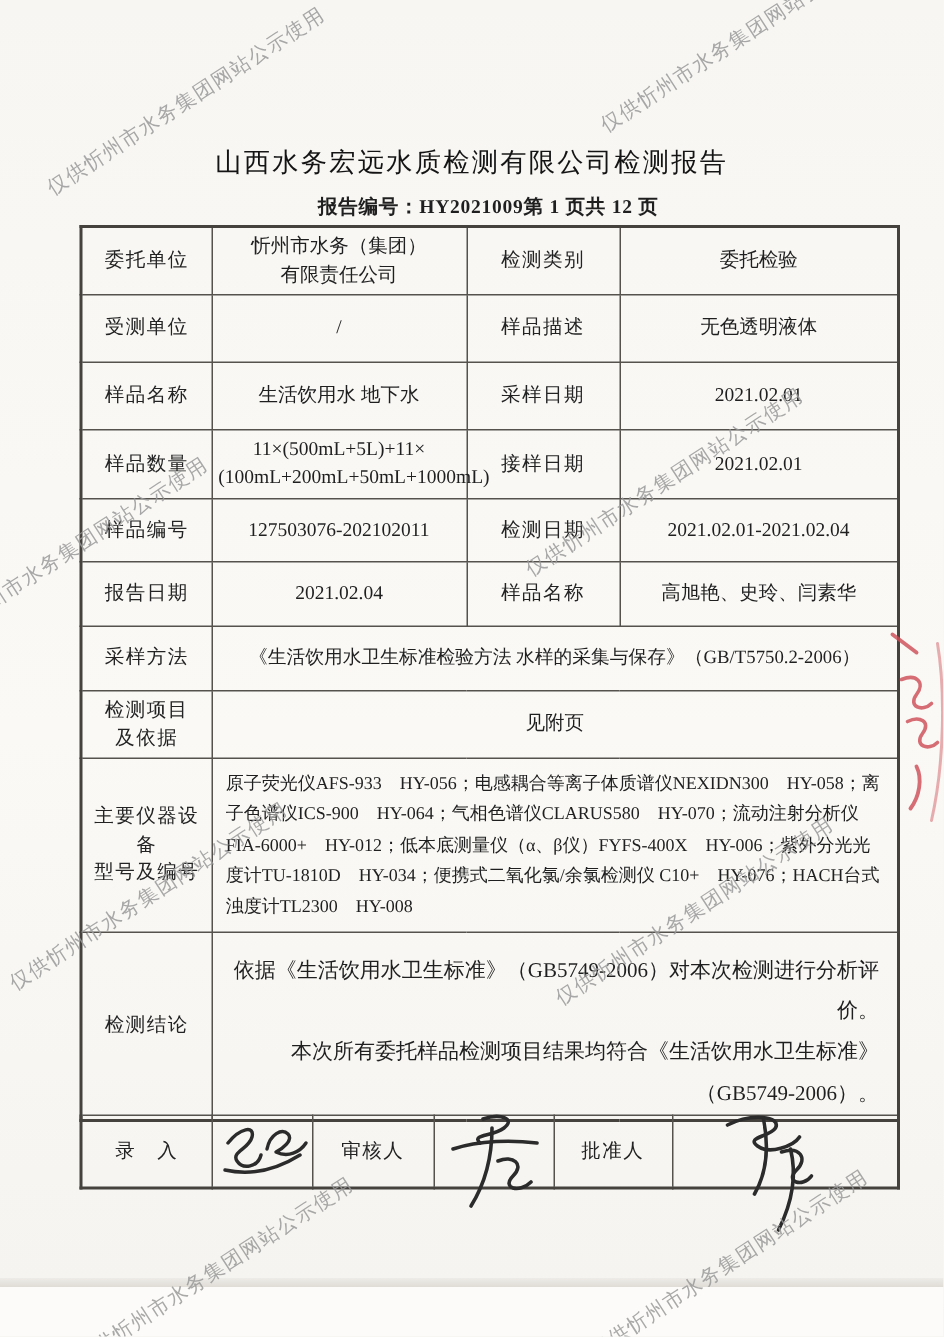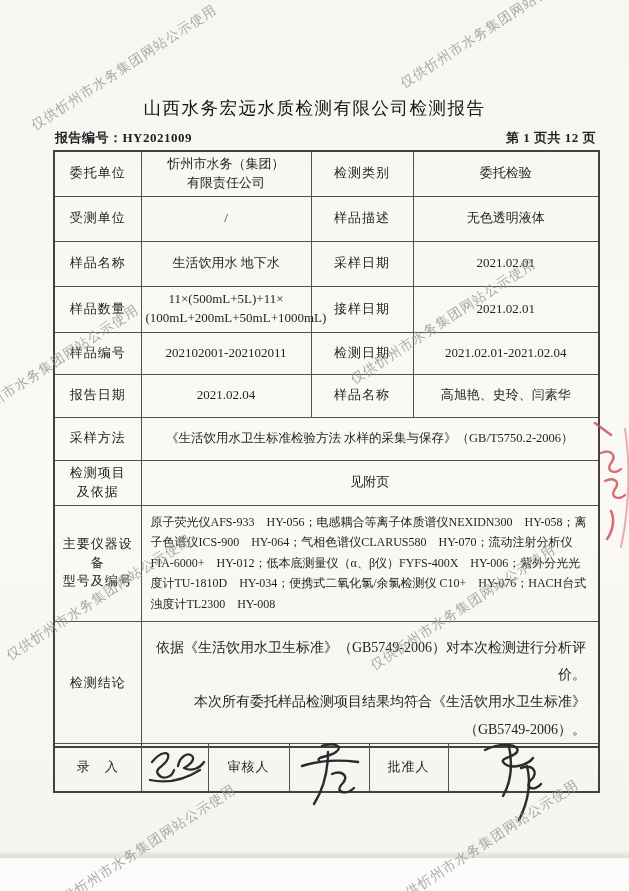--- a/index.html
+++ b/index.html
@@ -29,21 +29,21 @@
   .wm7{left:52px;top:898px;}
   .wm8{left:395px;top:893px;}
 
   .title{
     position:absolute;top:96px;left:0;width:100%;margin:0;text-align:center;
     font-family:"Liberation Sans","DejaVu Sans",sans-serif;
     font-size:17.5px;font-weight:normal;letter-spacing:1.5px;color:#141414;z-index:2;
   }
   .meta{
     position:absolute;top:129px;left:55px;right:33px;z-index:2;
-    display:flex;justify-content:space-between;align-items:baseline;
+    display:flex;justify-content:center;align-items:baseline;
     font-size:13px;font-weight:bold;letter-spacing:.5px;
   }
 
   table{border-collapse:collapse;table-layout:fixed;}
   .report-table{position:absolute;top:150px;left:53px;width:545px;z-index:2;border:2px solid #45423e;}
   .sign-table{position:absolute;top:743px;left:53px;width:545px;z-index:2;border:2px solid #45423e;border-top:none;}
   th,td{
     border:1px solid #55524e;
     font-size:13px;font-weight:normal;
     text-align:center;vertical-align:middle;
@@ -123,21 +123,21 @@
       </tr>
       <tr class="r3">
         <th>样品数量</th>
         <td>11×(500mL+5L)+11×
 (100mL+200mL+50mL+1000mL)</td>
         <th>接样日期</th>
         <td>2021.02.01</td>
       </tr>
       <tr class="r4">
         <th>样品编号</th>
-        <td>202102001-202102011</td>
+        <td>127503076-202102011</td>
         <th>检测日期</th>
         <td>2021.02.01-2021.02.04</td>
       </tr>
       <tr class="r5">
         <th>报告日期</th>
         <td>2021.02.04</td>
         <th>样品名称</th>
         <td>高旭艳、史玲、闫素华</td>
       </tr>
       <tr class="row-method">

